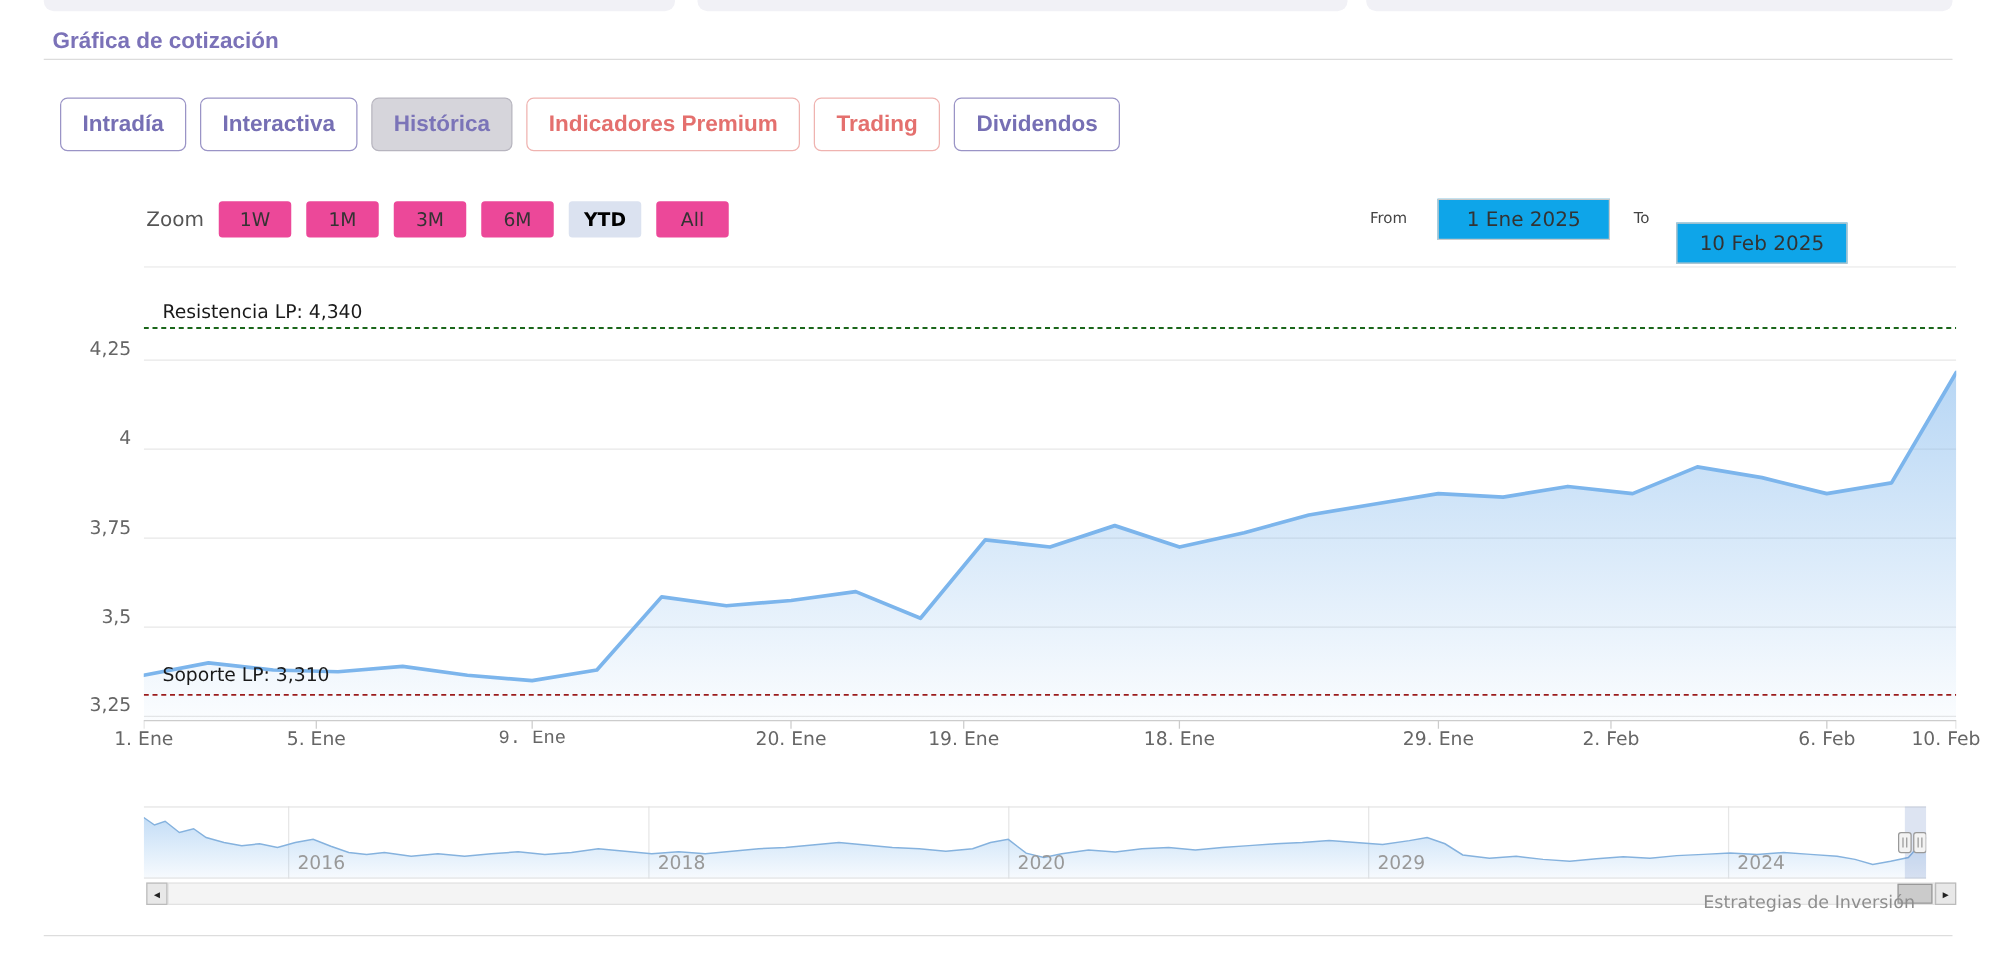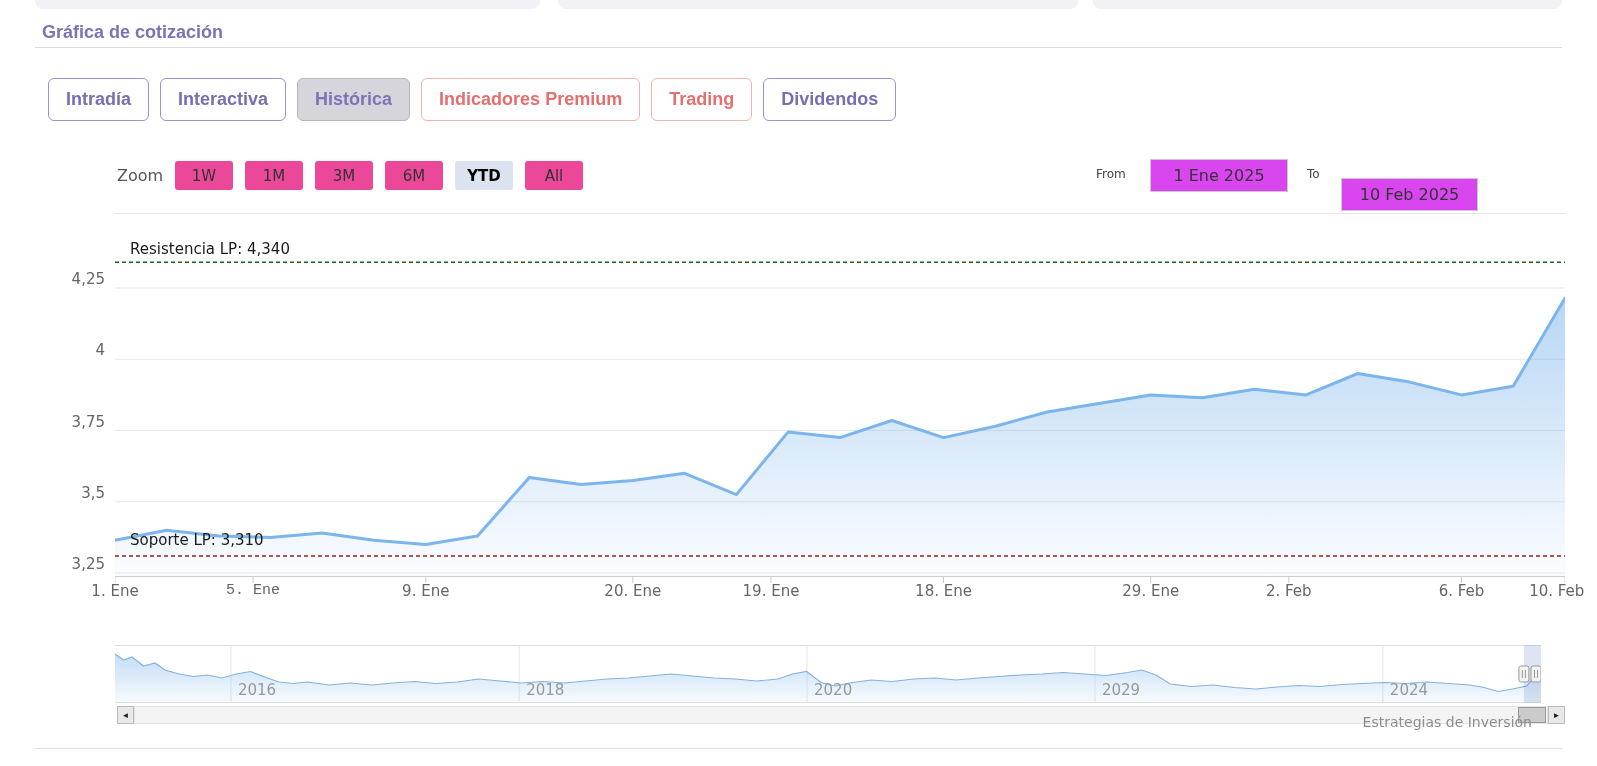--- a/index.html
+++ b/index.html
@@ -14,21 +14,21 @@
   .tab-btn.purple{color:#766fb4;border:1.5px solid #9a94c6;}
   .tab-btn.red{color:#e4706e;border:1.5px solid #efb3b0;}
   .tab-btn.selected{background:#d6d5db;border:1.5px solid #b7b5bf;color:#7b74b8;}
   .zoom-label{position:absolute;left:117px;top:166px;font-size:16px;color:#555;font-family:"DejaVu Sans",sans-serif;}
   #zoom-btns{position:absolute;left:175px;top:161px;display:flex;gap:12px;}
   .zoom-btn{display:flex;align-items:center;justify-content:center;height:29px;min-width:40px;
             padding:0 9px;border-radius:3px;background:#ec4899;color:#333;font-size:15px;
             font-family:"DejaVu Sans",sans-serif;cursor:pointer;}
   .zoom-btn.selected{background:#dbe2f0;font-weight:bold;color:#000;}
   .range-label{position:absolute;top:167px;font-size:12px;color:#444;font-family:"DejaVu Sans",sans-serif;}
-  .range-input{position:absolute;top:159px;height:33px;border:1px solid #c9c9c9;background:#d946ef;
+  .range-input{position:absolute;top:159px;height:33px;border:1px solid #c9c9c9;background:#0ea5e9;
                font-size:16px;color:#333;text-align:center;font-family:"DejaVu Sans",sans-serif;box-sizing:border-box;}
   .ylabel{position:absolute;left:35px;width:70px;text-align:right;font-size:15px;color:#666;
           font-family:"DejaVu Sans",sans-serif;line-height:17px;}
   .xlabel{position:absolute;top:582px;font-size:15px;color:#666;font-family:"DejaVu Sans",sans-serif;white-space:nowrap;}
   .annot-label{position:absolute;font-size:15px;color:#1a1a1a;font-family:"DejaVu Sans",sans-serif;white-space:nowrap;}
   .nav-year{position:absolute;top:681px;font-size:15px;color:#999;font-family:"DejaVu Sans",sans-serif;}
   .sb-arrow{position:absolute;top:706px;width:17px;height:18px;background:#e8e8e8;border:1px solid #bbb;
             box-sizing:border-box;display:flex;align-items:center;justify-content:center;
             font-size:8px;color:#222;cursor:pointer;}
   .sb-track{position:absolute;top:706px;left:134px;width:1414px;height:18px;background:#f4f4f4;
@@ -107,22 +107,22 @@
     </svg>
   <div id="ylabels">
       <div class="ylabel" style="top: 556px;">3,25</div>
       <div class="ylabel" style="top: 484.75px;">3,5</div>
       <div class="ylabel" style="top: 413.5px;">3,75</div>
       <div class="ylabel" style="top: 342.25px;">4</div>
       <div class="ylabel" style="top: 271px;">4,25</div>
     </div>
   <div id="xlabels">
       <div class="xlabel" style="left: 115px; transform: translateX(-50%);">1. Ene</div>
-      <div class="xlabel" style="left: 253.04px; transform: translateX(-50%); font-family: Liberation Mono, monospace;">5. Ene</div>
-      <div class="xlabel" style="left: 425.735px; transform: translateX(-50%);">9. Ene</div>
+      <div class="xlabel" style="left: 253.04px; transform: translateX(-50%);">5. Ene</div>
+      <div class="xlabel" style="left: 425.735px; transform: translateX(-50%); font-family: Liberation Mono, monospace;">9. Ene</div>
       <div class="xlabel" style="left: 632.795px; transform: translateX(-50%);">20. Ene</div>
       <div class="xlabel" style="left: 770.98px; transform: translateX(-50%);">19. Ene</div>
       <div class="xlabel" style="left: 943.53px; transform: translateX(-50%);">18. Ene</div>
       <div class="xlabel" style="left: 1150.73px; transform: translateX(-50%);">29. Ene</div>
       <div class="xlabel" style="left: 1288.78px; transform: translateX(-50%);">2. Feb</div>
       <div class="xlabel" style="left: 1461.47px; transform: translateX(-50%);">6. Feb</div>
       <div class="xlabel" style="left: 1565px; transform: translateX(-65%);">10. Feb</div>
     </div>
 
   <div class="annot-label" style="left:130px;top:240px;">Resistencia LP: 4,340</div>

